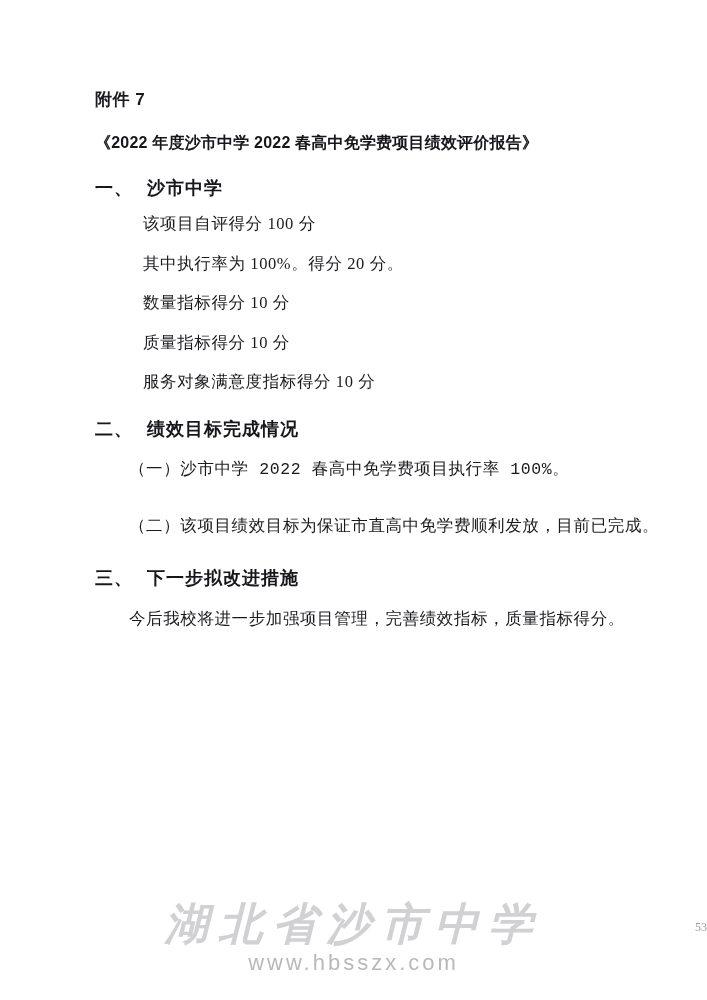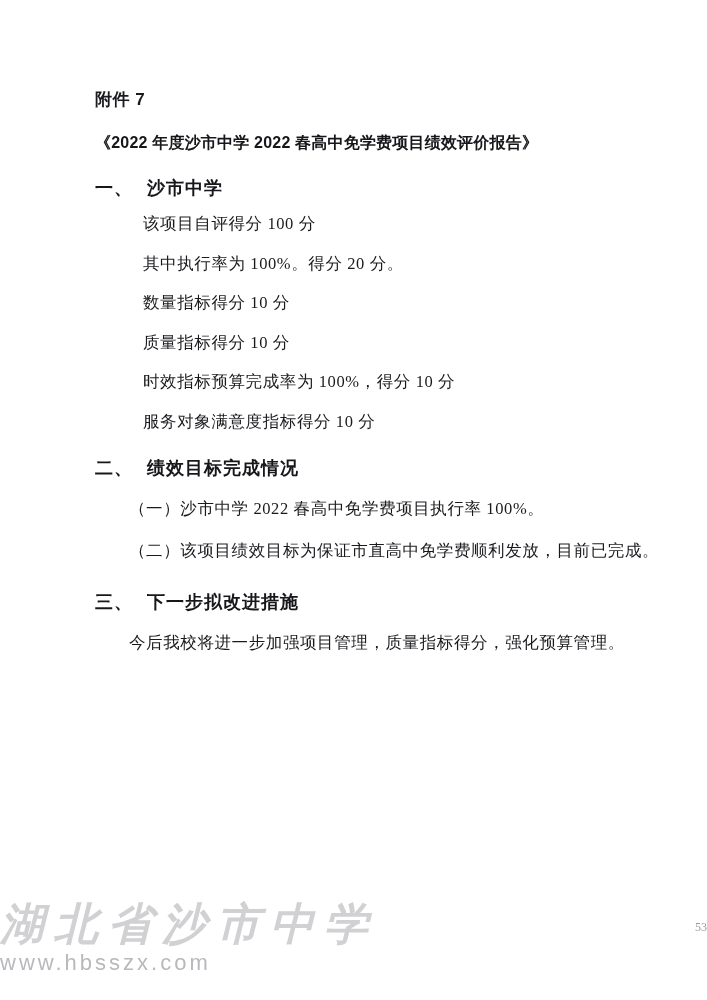--- a/index.html
+++ b/index.html
@@ -72,37 +72,38 @@
 
   .para {
     font-size: 16.5px;
     line-height: 1.62;
     margin: 0 0 14px 0;
     letter-spacing: 0.6px;
     text-indent: 34px;
     color: #1a1a1e;
   }
   .para.tight {
-    margin-bottom: 15px;
+    margin-bottom: 30px;
+    font-family: Liberation Mono, monospace;
   }
 
   .sec2 {
     margin-top: 26px;
   }
   .sec3 {
     margin-top: 26px;
   }
 
   
   .watermark {
     position: absolute;
     left: 0;
     right: 0;
     bottom: 24px;
-    text-align: left;
+    text-align: center;
     pointer-events: none;
     user-select: none;
   }
   .wm-text {
     font-size: 44px;
     color: #c9c9cc;
     letter-spacing: 10px;
     font-family: "Liberation Serif", "DejaVu Serif", serif;
     opacity: 0.85;
     line-height: 1.05;
@@ -140,34 +141,33 @@
 
   <div class="section-heading">
     <span class="num">一、</span><span>沙市中学</span>
   </div>
 
   <ul class="score-list">
     <li>该项目自评得分 100 分</li>
     <li>其中执行率为 100%。得分 20 分。</li>
     <li>数量指标得分 10 分</li>
     <li>质量指标得分 10 分</li>
-    <li>时效指标预算完成率为 100%，得分 10 分</li>
     <li>服务对象满意度指标得分 10 分</li>
   </ul>
 
   <div class="section-heading sec2">
     <span class="num">二、</span><span>绩效目标完成情况</span>
   </div>
   <p class="para tight">（一）沙市中学 2022 春高中免学费项目执行率 100%。</p>
   <p class="para">（二）该项目绩效目标为保证市直高中免学费顺利发放，目前已完成。</p>
 
   <div class="section-heading sec3">
     <span class="num">三、</span><span>下一步拟改进措施</span>
   </div>
-  <p class="para">今后我校将进一步加强项目管理，质量指标得分，强化预算管理。</p>
+  <p class="para">今后我校将进一步加强项目管理，完善绩效指标，质量指标得分。</p>
 
   <div class="page-number">53</div>
 
   <div class="watermark">
     <div class="wm-text">湖北省沙市中学</div>
     <div class="wm-url">www.hbsszx.com</div>
   </div>
 
 </div>
 

